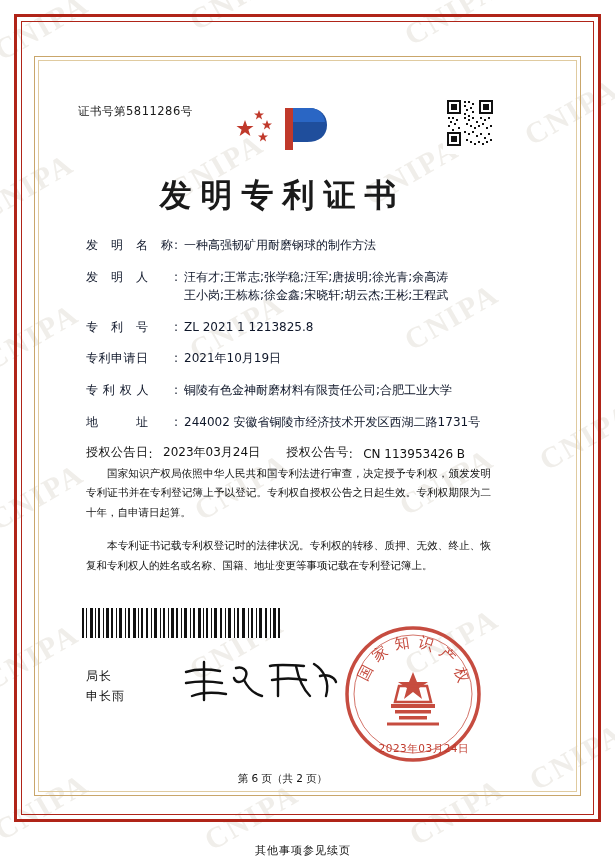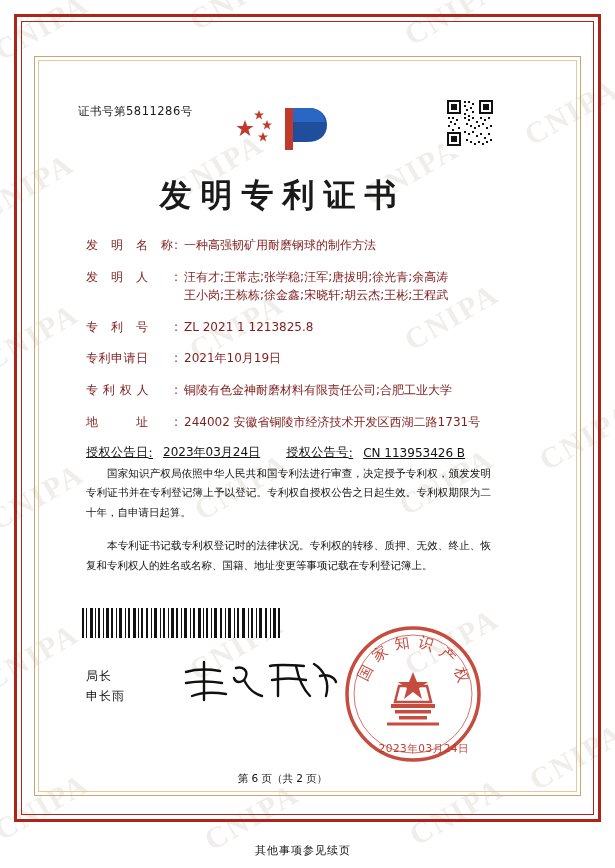--- a/index.html
+++ b/index.html
@@ -124,21 +124,21 @@
     position: absolute;
     left: 52px;
     right: 36px;
     top: 180px;
   }
   .field-row {
     display: flex;
     align-items: flex-start;
     margin-bottom: 13px;
     font-size: 12px;
-    color: #7f1d1d;
+    color: #0f172a;
     line-height: 1.55;
   }
   .field-label {
     width: 88px;
     flex: 0 0 88px;
     letter-spacing: 0.5px;
     white-space: nowrap;
   }
   .field-colon {
     width: 10px;
@@ -154,22 +154,21 @@
 
   .two-col {
     display: flex;
     align-items: flex-start;
     margin-bottom: 13px;
     font-size: 12px;
     color: #111;
   }
   .two-col .col {
     display: flex;
-    align-items: center;
-    text-decoration: underline;
+    align-items: flex-end;
   }
   .two-col .col.right {
     margin-left: 26px;
   }
   .two-col .lbl {
     white-space: nowrap;
     letter-spacing: 0.5px;
   }
   .two-col .val {
     margin-left: 10px;

